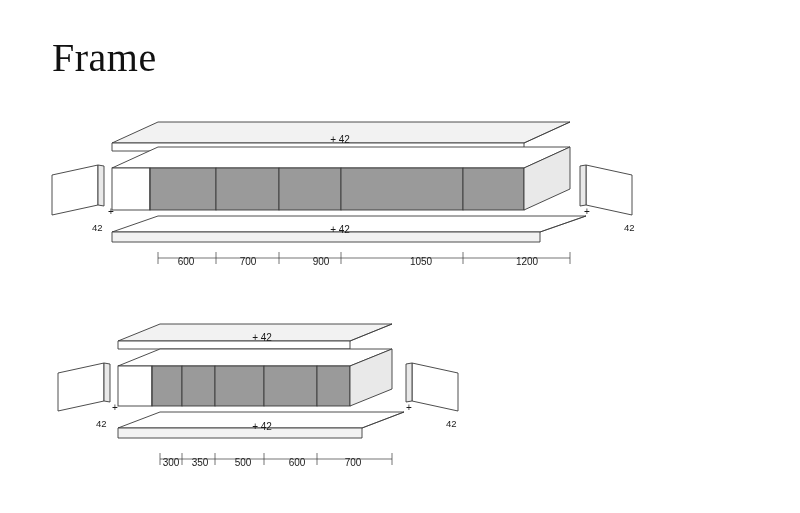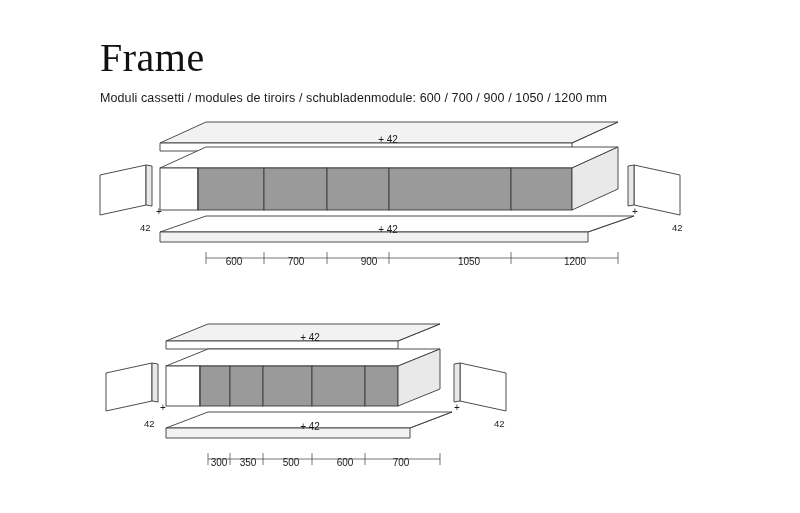--- a/index.html
+++ b/index.html
@@ -11,21 +11,20 @@
     width: 800px;
     height: 513px;
     position: relative;
     font-family: "Liberation Sans", sans-serif;
     color: #1a1a1a;
     overflow: hidden;
   }
   .page {
     position: absolute;
     inset: 0;
-    margin-left: 48px;
   }
   .title {
     position: absolute;
     left: 52px;
     top: 38px;
     font-family: "Liberation Serif", serif;
     font-size: 40px;
     font-weight: 400;
     letter-spacing: 0.5px;
     color: #111111;
@@ -85,21 +84,20 @@
     fill: none;
   }
 </style>
 </head>
 <body>
 
 <div class="page">
 
   <div class="title">Frame</div>
 
-  <div class="section-caption" id="caption-drawers">Moduli cassetti / modules de tiroirs / schubladenmodule: 600 / 700 / 900 / 1050 / 1200 mm</div>
 
 
   <svg class="diagram" viewBox="0 0 800 513">
 
     <g>
 
       <g>
         <polygon class="panel-top" points="112,143 158,122 570,122 524,143"></polygon>
         <polygon class="panel-light" points="112,143 524,143 524,151 112,151"></polygon>
         <line class="thin" x1="524" y1="143" x2="570" y2="122"></line>

